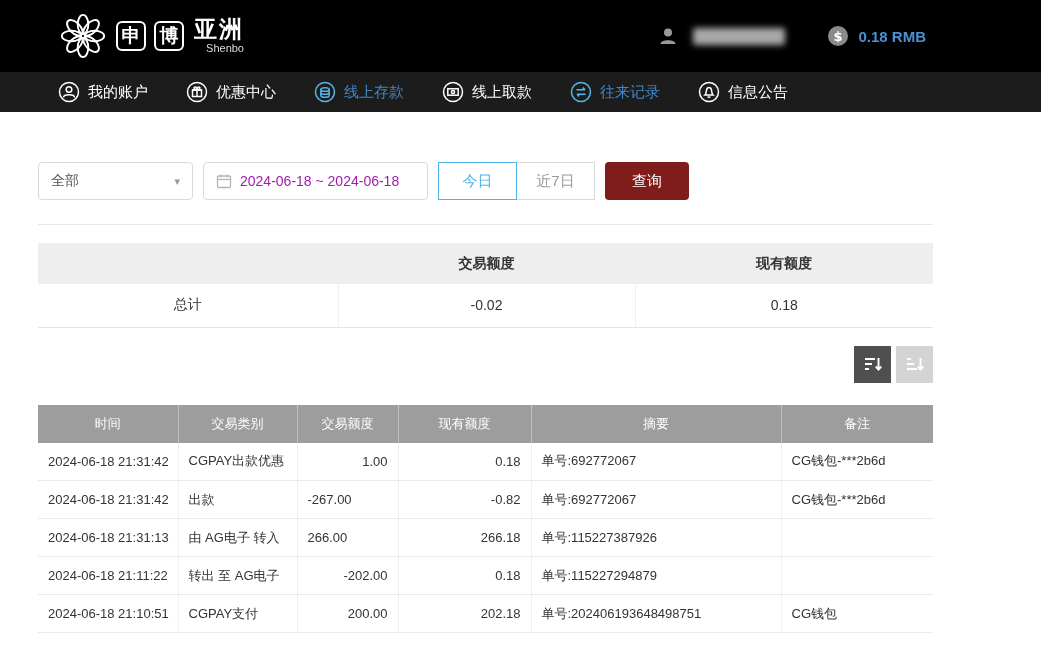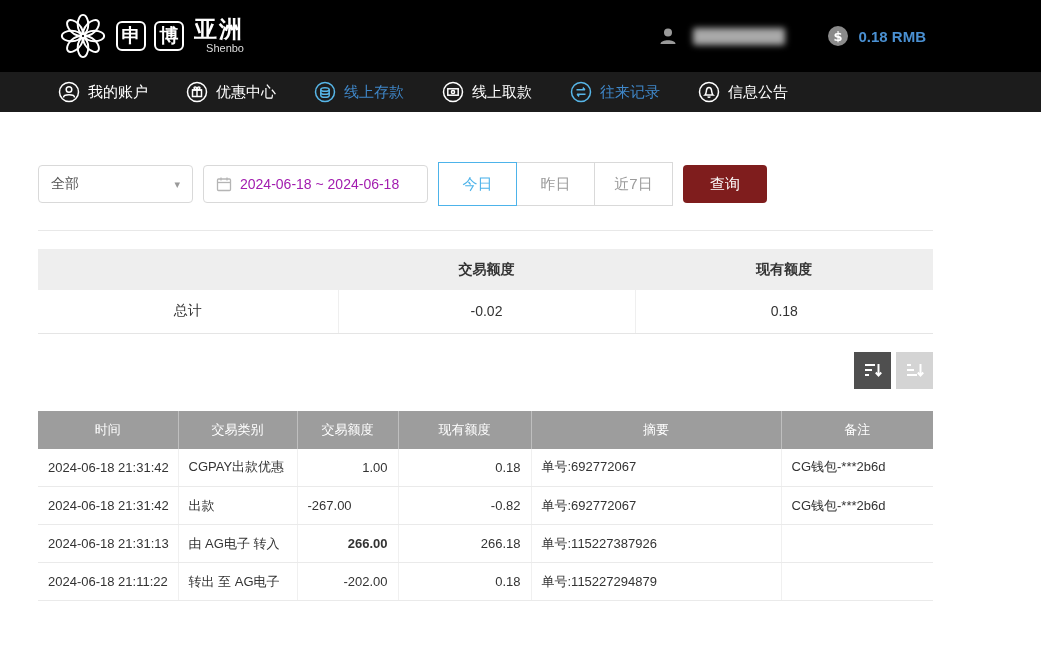--- a/index.html
+++ b/index.html
@@ -36,21 +36,21 @@
 
   .filter-row { display: flex; align-items: center; margin-top: 50px; }
   .select-box { width: 155px; height: 38px; border: 1px solid #d9d9d9; border-radius: 4px;
     display: flex; align-items: center; justify-content: space-between; padding: 0 12px;
     color: #555; font-size: 14px; cursor: pointer; background:#fff; }
   .caret { color: #999; font-size: 11px; }
   .date-box { width: 225px; height: 38px; border: 1px solid #d9d9d9; border-radius: 4px;
     display: flex; align-items: center; gap: 8px; padding: 0 12px; margin-left: 10px;
     color: #a21caf; font-size: 14px; cursor: pointer; background:#fff; }
   .quick-group { display: flex; margin-left: 10px; }
-  .quick-btn { width: 79px; height: 44px; background: #fff; border: 1px solid #d9d9d9;
+  .quick-btn { width: 79px; height: 38px; background: #fff; border: 1px solid #d9d9d9;
     color: #9b9b9b; font-size: 15px; cursor: pointer; margin-left: -1px;
     font-family: inherit; }
   .quick-btn:first-child { margin-left: 0; }
   .quick-btn.active { border: 1px solid #4db3ea; color: #4db3ea; position: relative; z-index: 1; }
   .search-btn { width: 84px; height: 38px; margin-left: 10px; background: #7f1d1d;
     border: none; border-radius: 4px; color: #fff; font-size: 15px; cursor: pointer;
     font-family: inherit; }
 
   .divider { border-bottom: 1px solid #e8e8e8; margin-top: 24px; }
 
@@ -203,21 +203,20 @@
           <rect x="1.5" y="3" width="13" height="11.5" rx="1"></rect>
           <line x1="1.5" y1="6.5" x2="14.5" y2="6.5"></line>
           <line x1="5" y1="1.5" x2="5" y2="4.5"></line>
             <line x1="11" y1="1.5" x2="11" y2="4.5"></line>
         </svg>
       </span>
       <span>2024-06-18 ~ 2024-06-18</span>
     </div>
     <div class="quick-group">
       <button class="quick-btn active">今日</button>
-      <button class="quick-btn">昨日</button>
       <button class="quick-btn">近7日</button>
     </div>
     <button class="search-btn">查询</button>
   </div>
 
   <div class="divider"></div>
 
   <table class="summary-table">
     <colgroup>
         <col style="width:300px">
@@ -297,29 +296,37 @@
           <td style="text-align: left;">2024-06-18 21:31:42</td>
           <td style="text-align: left;">出款</td>
           <td style="">-267.00</td>
           <td style="text-align: right;">-0.82</td>
           <td style="text-align: left;">单号:692772067</td>
           <td style="text-align: left;">CG钱包-***2b6d</td>
         </tr>
         <tr>
           <td style="text-align: left;">2024-06-18 21:31:13</td>
           <td style="text-align: left;">由 AG电子 转入</td>
-          <td style="text-align: right; font-weight: bold;">266.00</td>
+          <td style="text-align: left;">266.00</td>
           <td style="text-align: right;">266.18</td>
           <td style="text-align: left;">单号:115227387926</td>
           <td style="text-align: left;"></td>
         </tr>
         <tr>
           <td style="text-align: left;">2024-06-18 21:11:22</td>
           <td style="text-align: left;">转出 至 AG电子</td>
           <td style="text-align: right;">-202.00</td>
           <td style="text-align: right;">0.18</td>
           <td style="text-align: left;">单号:115227294879</td>
           <td style="text-align: left;"></td>
         </tr>
+        <tr>
+          <td style="text-align: left;">2024-06-18 21:10:51</td>
+          <td style="text-align: left;">CGPAY支付</td>
+          <td style="text-align: right;">200.00</td>
+          <td style="text-align: right;">202.18</td>
+          <td style="text-align: left;">单号:202406193648498751</td>
+          <td style="text-align: left;">CG钱包</td>
+        </tr>
       </tbody>
   </table>
 
 </main>
 
 </body></html>

